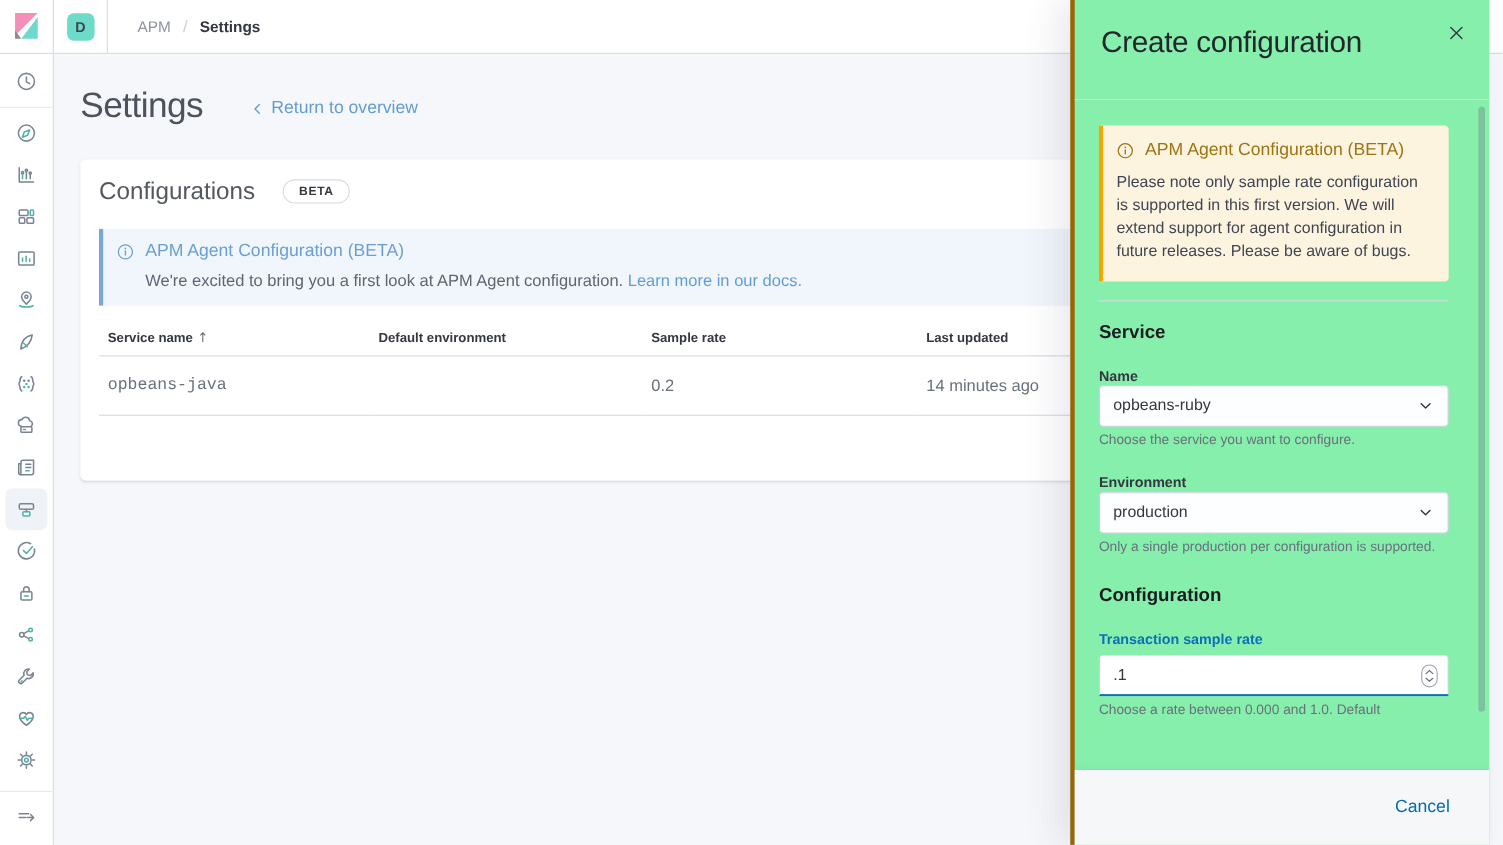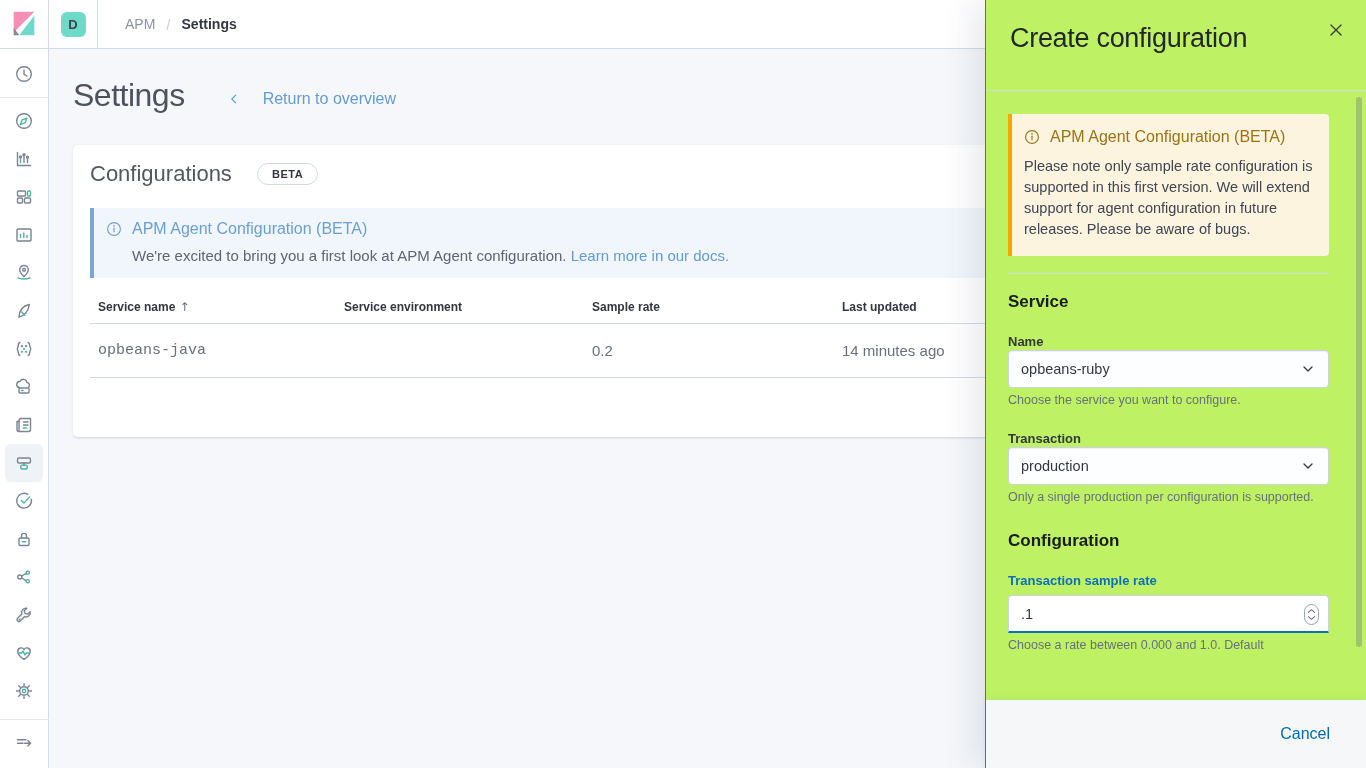--- a/index.html
+++ b/index.html
@@ -43,21 +43,21 @@
   .side-spacer { flex:1; }
   .icon-g { stroke:#7A8494; stroke-width:1.4; fill:none; stroke-linecap:round; stroke-linejoin:round; }
   .icon-t { stroke:#4DB3A4; stroke-width:1.4; fill:none; stroke-linecap:round; stroke-linejoin:round; }
   .icon-tf { fill:#4DB3A4; stroke:none; }
   .icon-gf { fill:#7A8494; stroke:none; }
 
   
   .main { position:absolute; top:49px; left:49px; right:0; bottom:0; background:#F5F7FA; }
   .page-header { display:flex; align-items:baseline; padding:28px 24px 0 24px; }
   .page-title { font-size:32px; font-weight:400; color:#4D525C; letter-spacing:-0.5px; }
-  .return-link { margin-left:42px; display:inline-flex; align-items:center; gap:22px;
+  .return-link { margin-left:42px; display:inline-flex; align-items:center; gap:6px;
     color:#639CD3; font-size:16px; cursor:pointer; }
 
   .panel {
     position:absolute; top:96px; left:24px; width:1270px; min-height:292px;
     background:#fff; border-radius:5px;
     box-shadow:0 2px 2px -1px rgba(152,162,179,.3), 0 1px 5px -2px rgba(152,162,179,.3);
     padding:16px 17px 30px 17px;
   }
   .panel-title-row { display:flex; align-items:center; }
   .panel-title { font-size:22px; color:#53575F; font-weight:400; }
@@ -79,22 +79,22 @@
   table.svc th {
     text-align:left; font-size:12px; font-weight:700; color:#343741;
     padding:6px 8px 9px 8px; border-bottom:1px solid #D3DAE6; cursor:pointer;
   }
   table.svc td { padding:18px 8px; border-bottom:1px solid #D3DAE6; font-size:15px; color:#69707D; }
   td.svc-link { color:#639CD3; font-size:16px; cursor:pointer;font-family:Liberation Mono, monospace; }
   .sort-arrow { font-weight:400; color:#69707D; margin-left:4px; font-family:"DejaVu Sans",sans-serif; }
 
   
   .flyout {
-    position:absolute; top:0; right:0; width:381px; height:768px; background:#bef264;
-    border-left:1px solid #a16207; box-shadow:-12px 0 30px rgba(65,78,101,.12); z-index:40;
+    position:absolute; top:0; right:12px; width:381px; height:768px; background:#86efac;
+    border-left:4px solid #a16207; box-shadow:-12px 0 30px rgba(65,78,101,.12); z-index:40;
   }
   .flyout-header { padding:23px 24px 0 24px; height:91px; border-bottom:1px solid #D3DAE6; }
   .flyout-title { font-size:27px; color:#23262C; font-weight:400; letter-spacing:-0.3px; }
   .flyout-close { position:absolute; top:21px; right:21px; width:18px; height:18px; cursor:pointer; }
   .flyout-body { position:absolute; top:92px; left:0; right:0; bottom:0; overflow:hidden; padding:0 37px 0 22px; }
 
   .callout-warn {
     margin-top:22px; background:#FCF4DF; border-left:4px solid #F5A700;
     border-radius:0 4px 4px 0; padding:14px 14px 16px 12px;
   }
@@ -406,21 +406,21 @@
           <col style="width:246px">
           <col style="width:248px">
           <col style="width:250px">
           <col>
         </colgroup>
       <thead>
         <tr>
           <th>
             <span>Service name</span><span class="sort-arrow">↑</span>
           </th>
-          <th>Service environment</th>
+          <th>Default environment</th>
           <th>Sample rate</th>
           <th>Last updated</th>
         </tr>
       </thead>
       <tbody>
         <tr>
           <td class="svc-link">opbeans-java</td>
           <td></td>
           <td>0.2</td>
           <td>14 minutes ago</td>
@@ -459,21 +459,21 @@
 
     <div class="field-label">Name</div>
     <div class="select-box">
       <span>opbeans-ruby</span>
       <svg width="16" height="16" viewBox="0 0 16 16">
         <path d="M4 6l4 4 4-4" fill="none" stroke="#343741" stroke-width="1.3" stroke-linecap="round" stroke-linejoin="round"></path>
       </svg>
     </div>
     <div class="help-text">Choose the service you want to configure.</div>
 
-    <div class="field-label">Transaction</div>
+    <div class="field-label">Environment</div>
     <div class="select-box">
       <span>production</span>
       <svg width="16" height="16" viewBox="0 0 16 16">
         <path d="M4 6l4 4 4-4" fill="none" stroke="#343741" stroke-width="1.3" stroke-linecap="round" stroke-linejoin="round"></path>
       </svg>
     </div>
     <div class="help-text">Only a single production per configuration is supported.</div>
 
     <div class="section-h" style="margin-top:25px;">Configuration</div>
 

